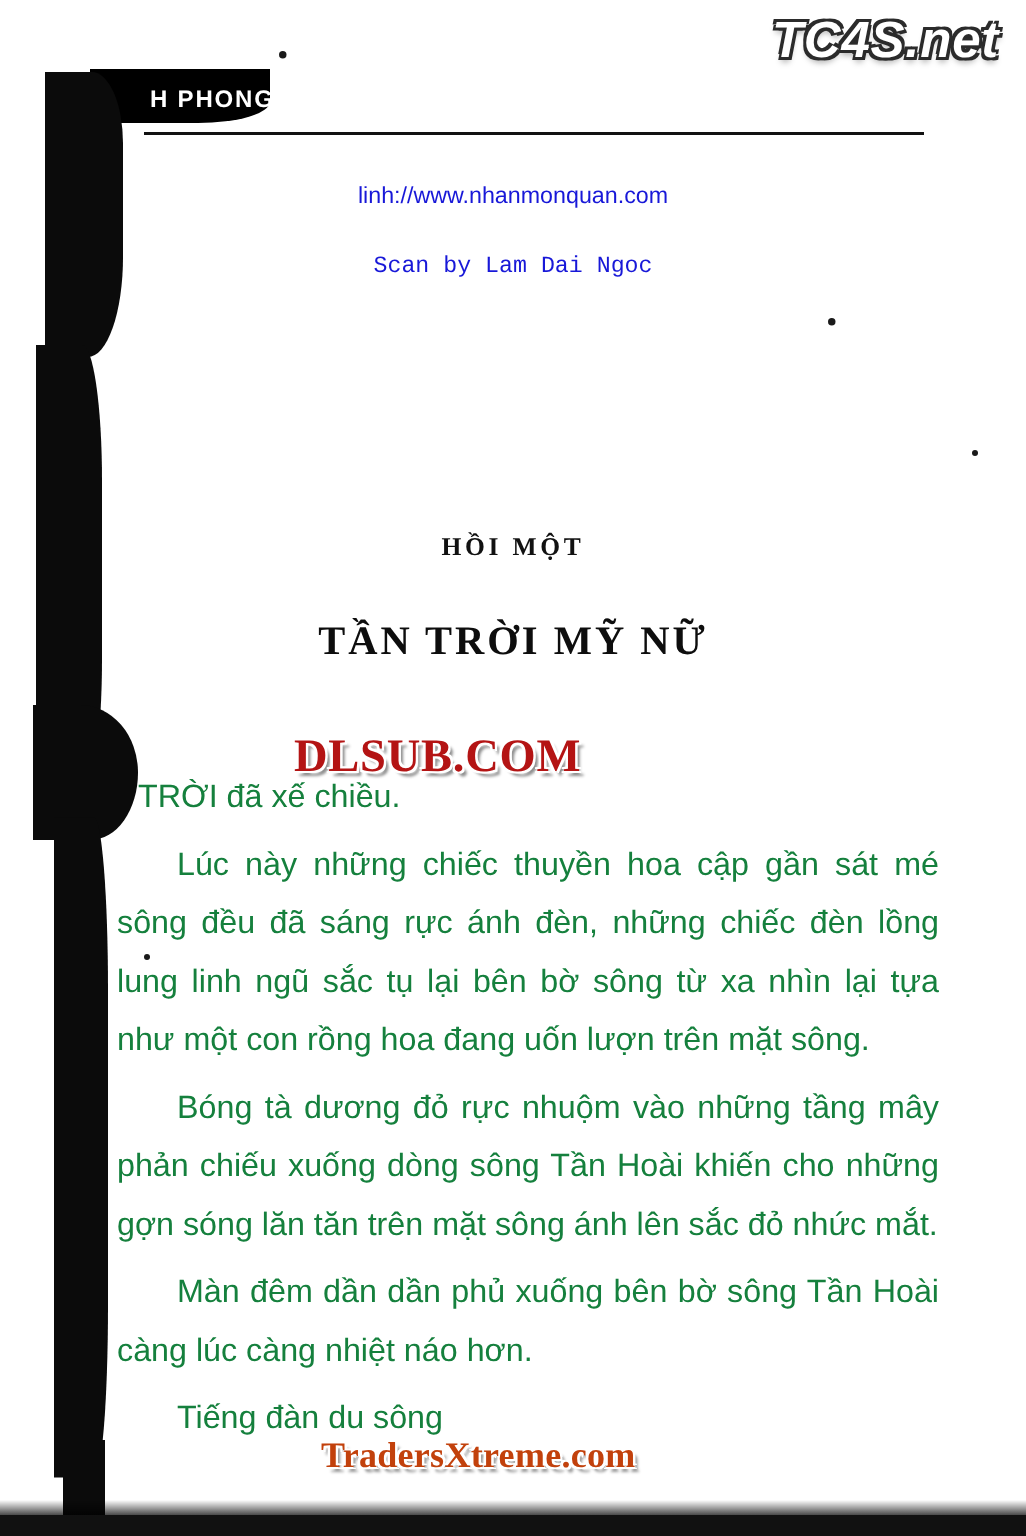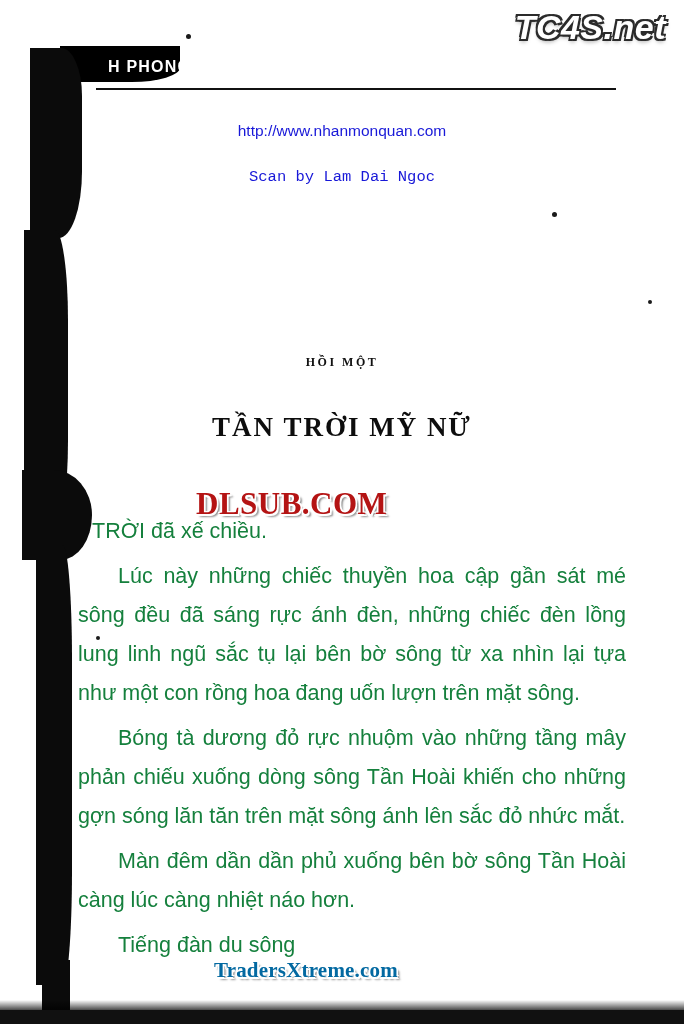--- a/index.html
+++ b/index.html
@@ -66,21 +66,21 @@
   }
   .speck {
     position: absolute;
     background: #1a1a1a;
     border-radius: 50%;
   }
 
   
   .running-head {
     position: absolute;
-    left: 108px;
+    left: 100px;
     top: 58px;
     font-family: "Liberation Sans", sans-serif;
     font-weight: bold;
     font-size: 16px;
     letter-spacing: 1.2px;
     color: #ffffff;
     z-index: 5;
     white-space: nowrap;
   }
   .head-rule {
@@ -106,21 +106,21 @@
 
   
   .chapter-label {
     position: absolute;
     top: 355px;
     left: 0;
     width: 100%;
     text-align: center;
     font-family: "Liberation Serif", serif;
     font-weight: bold;
-    font-size: 12px;
+    font-size: 17px;
     letter-spacing: 2.5px;
     color: #111;
   }
   .chapter-title {
     position: absolute;
     top: 412px;
     left: 0;
     width: 100%;
     text-align: center;
     font-family: "Liberation Serif", serif;
@@ -183,22 +183,22 @@
        1.5px  1.5px 0 #ffffff,
        3px 3px 2px rgba(0,0,0,0.45);
     letter-spacing: 0.5px;
   }
   .wm-traders {
     position: absolute;
     left: 214px;
     top: 958px;
     font-family: "Liberation Serif", serif;
     font-weight: bold;
-    font-size: 21px;
-    color: #0369a1;
+    font-size: 24px;
+    color: #c2410c;
     text-shadow:
       -1.5px -1.5px 0 #ffffff,
        1.5px -1.5px 0 #ffffff,
       -1.5px  1.5px 0 #ffffff,
        1.5px  1.5px 0 #ffffff,
        3px 3px 2px rgba(0,0,0,0.4);
     letter-spacing: 0.2px;
   }
 </style>
 </head>
@@ -218,21 +218,21 @@
   <div class="speck" style="left:186px; top:34px; width:5px; height:5px;"></div>
   <div class="speck" style="left:552px; top:212px; width:5px; height:5px;"></div>
   <div class="speck" style="left:648px; top:300px; width:4px; height:4px;"></div>
   <div class="speck" style="left:96px; top:636px; width:4px; height:4px;"></div>
 
   <div class="running-head">H PHONG ĐỊCH ẢNH</div>
   <div class="head-rule"></div>
 
   <div class="wm-tc4s">TC4S.net</div>
 
-  <div class="credit credit-url">http://www.nhanmonquan.com</div>
+  <div class="credit credit-url">linh://www.nhanmonquan.com</div>
   <div class="credit credit-scan">Scan by Lam Dai Ngoc</div>
 
   <div class="chapter-label">HỒI MỘT</div>
   <div class="chapter-title">TẦN TRỜI MỸ NỮ</div>
 
   <div class="body-text">
     <p class="first-para">TRỜI đã xế chiều.</p>
     <p>Lúc này những chiếc thuyền hoa cập gần sát mé sông đều đã sáng rực ánh đèn, những chiếc đèn lồng lung linh ngũ sắc tụ lại bên bờ sông từ xa nhìn lại tựa như một con rồng hoa đang uốn lượn trên mặt sông.</p>
     <p>Bóng tà dương đỏ rực nhuộm vào những tầng mây phản chiếu xuống dòng sông Tần Hoài khiến cho những gợn sóng lăn tăn trên mặt sông ánh lên sắc đỏ nhức mắt.</p>
     <p>Màn đêm dần dần phủ xuống bên bờ sông Tần Hoài càng lúc càng nhiệt náo hơn.</p>

